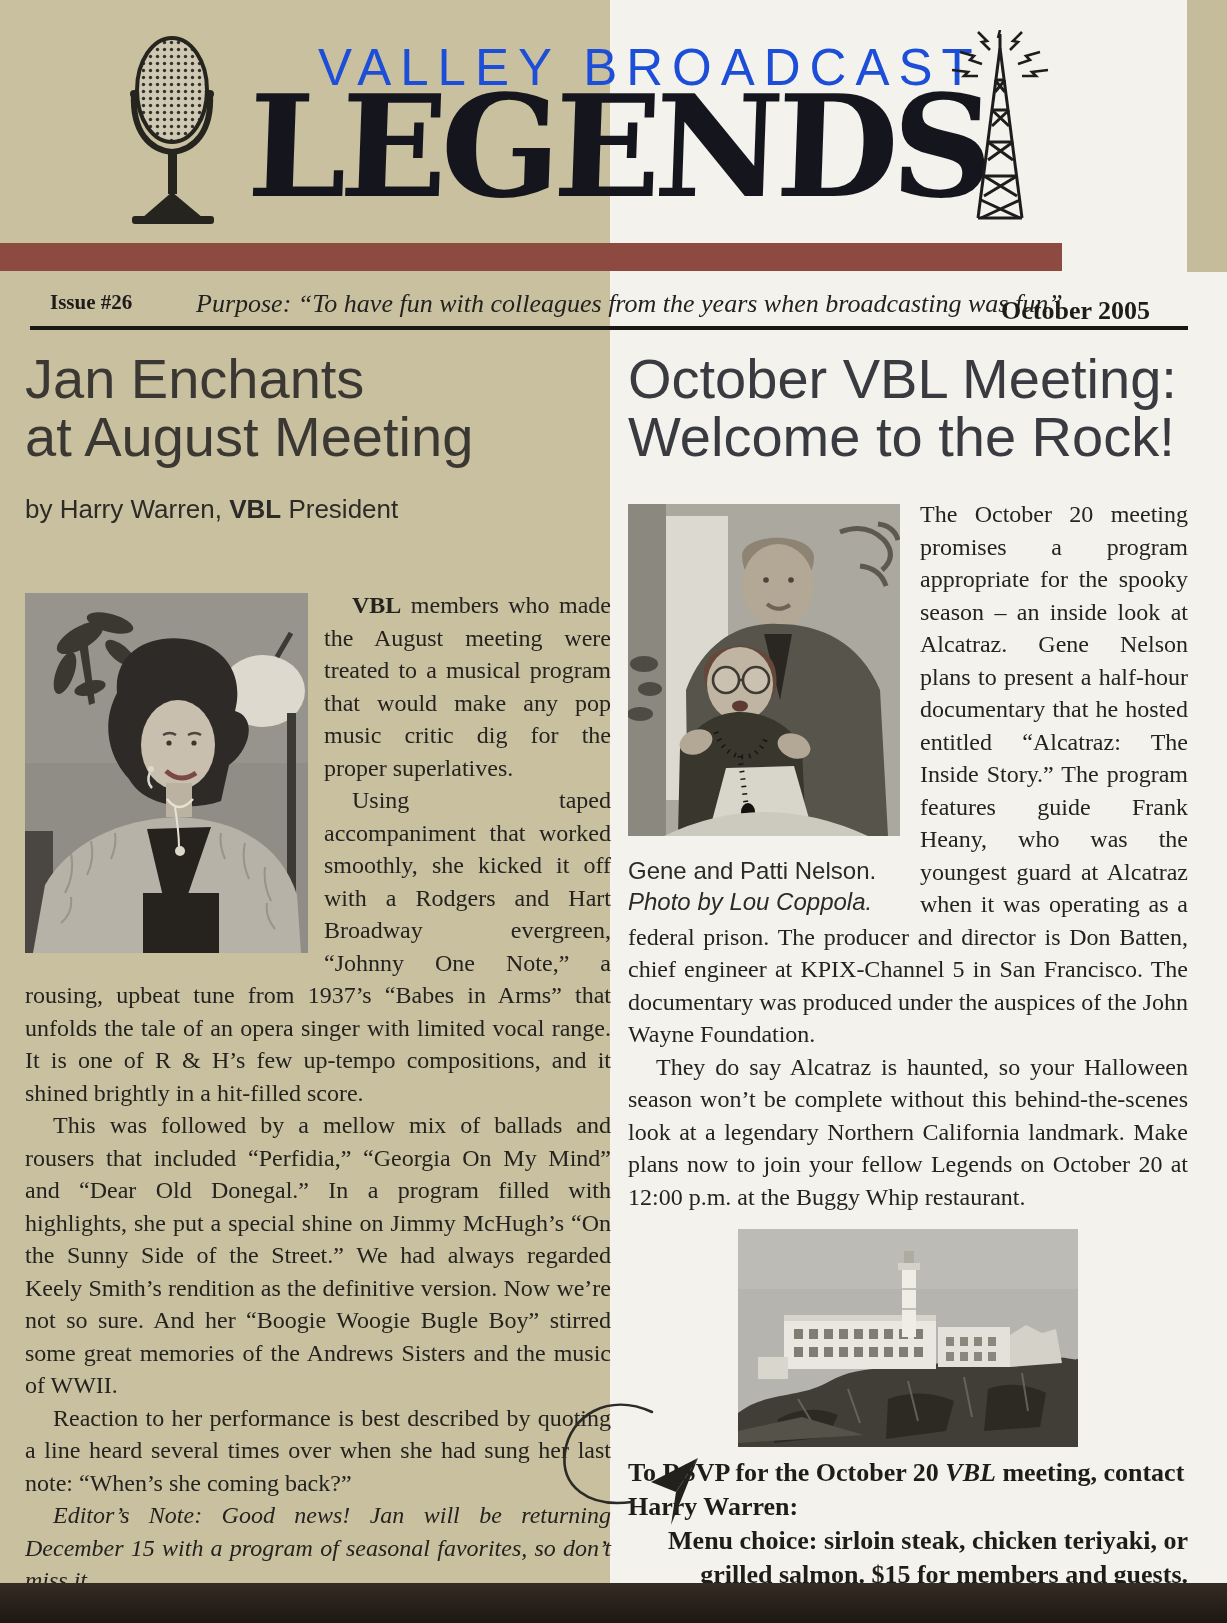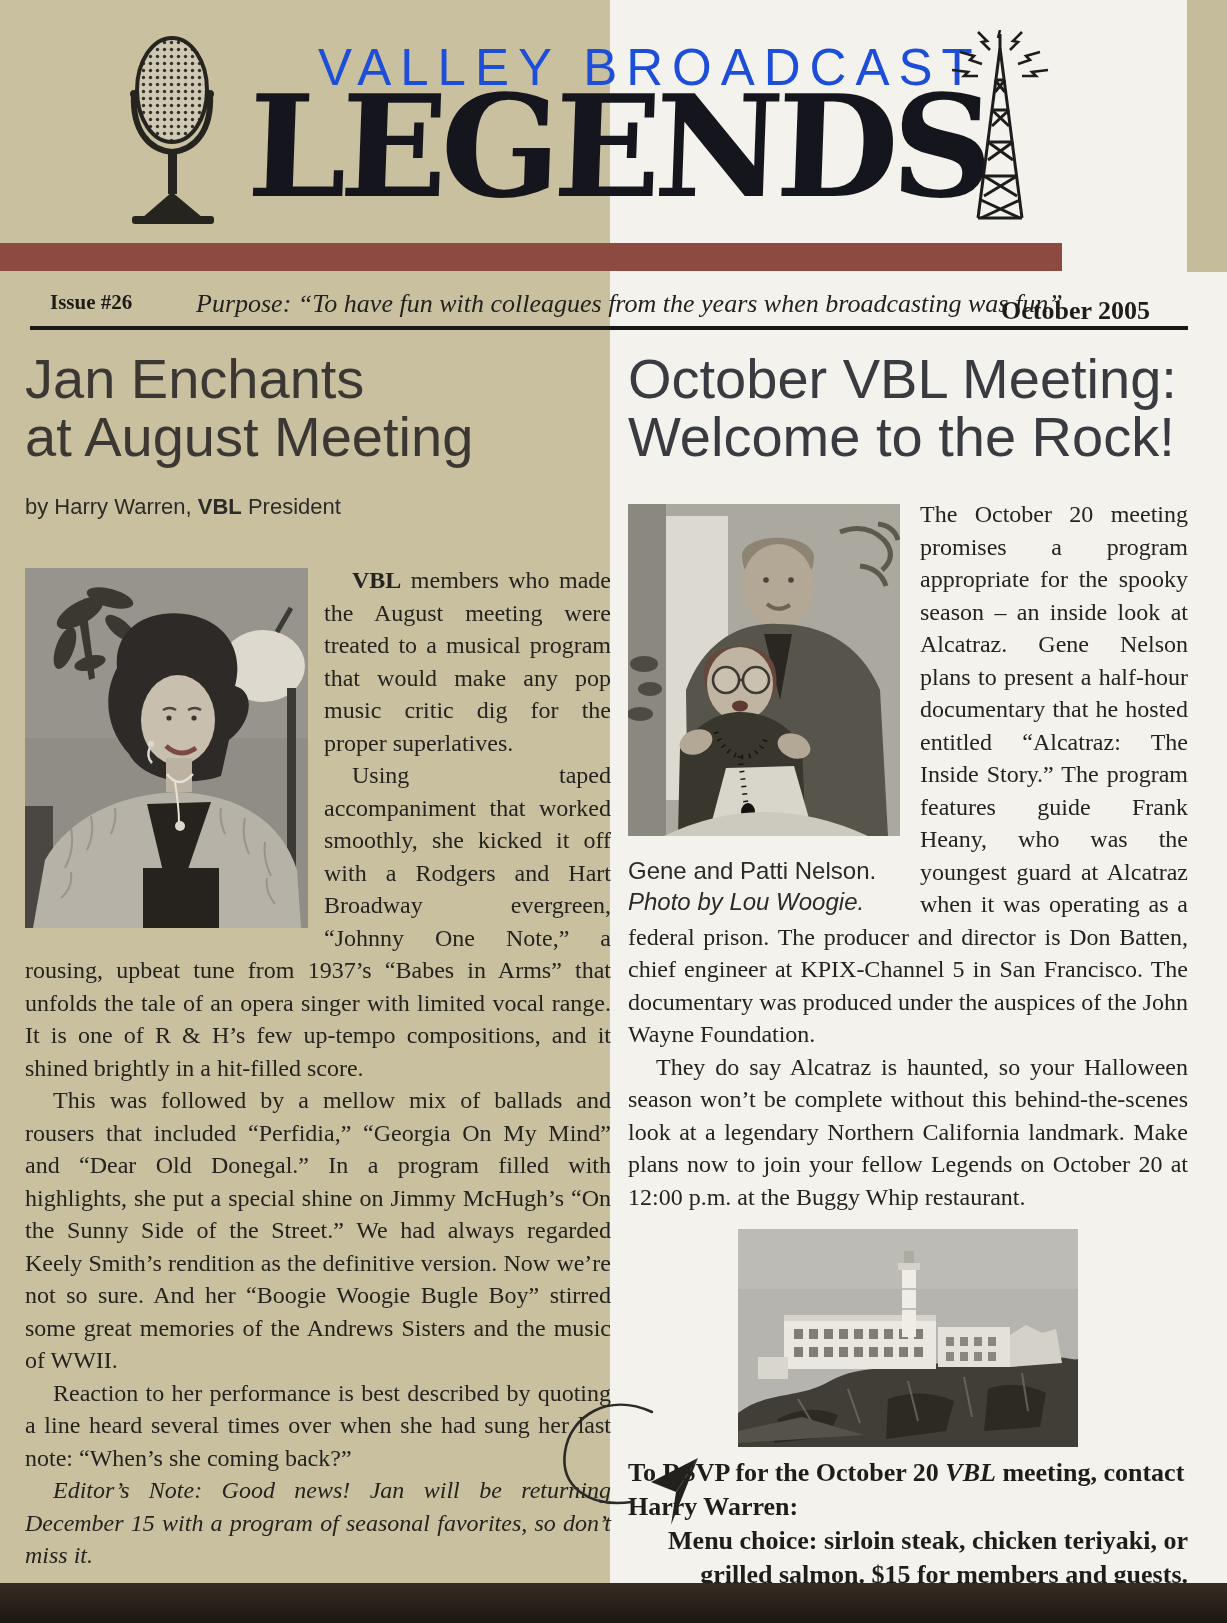--- a/index.html
+++ b/index.html
@@ -51,22 +51,22 @@
   .article{position:absolute;top:350px;}
   .article-left{left:25px;width:586px;}
   .article-right{left:628px;width:560px;}
   h1{
     font-family:"Liberation Sans", sans-serif;font-weight:400;
     font-size:56px;line-height:58px;color:#3b3833;margin:0;
   }
   .article-left h1{margin-bottom:28px;}
   .article-right h1{color:#393b41;margin-bottom:32px;}
   .byline{
-    font-family:"Liberation Sans", sans-serif;font-size:22px;color:#2d2b27;
-    margin:0 0 44px 0;
+    font-family:"Liberation Sans", sans-serif;font-size:26px;color:#2d2b27;
+    margin:0 0 64px 0;
   }
   .byline .b{font-weight:bold;}
   .bodytext{
     font-size:24px;line-height:32.5px;color:#25231f;text-align:justify;
   }
   .bodytext p{margin:0;text-indent:28px;}
   .bodytext p.noindent{text-indent:0;}
   .b{font-weight:bold;}
   .i{font-style:italic;}
   .bi{font-weight:bold;font-style:italic;}
@@ -261,21 +261,21 @@
           <path d="M 88,228 C 98,258 128,262 138,234" stroke="#17150f" stroke-width="5" stroke-dasharray="1.5,6" fill="none"></path>
           <path d="M 112,252 L 118,300" stroke="#17150f" stroke-width="5" stroke-dasharray="1.5,6" fill="none"></path>
           <ellipse cx="120" cy="308" rx="7" ry="9" fill="#14120e"></ellipse>
 
           <ellipse cx="68" cy="238" rx="17" ry="12" transform="rotate(-22 68 238)" fill="#b3a896"></ellipse>
           <ellipse cx="166" cy="242" rx="17" ry="12" transform="rotate(22 166 242)" fill="#b3a896"></ellipse>
 
           <path d="M 36,332 Q 136,284 240,332 Z" fill="#ccc9bf"></path>
         </svg>
       </div>
-      <div class="caption"><span>Gene and Patti Nelson. </span><span class="i">Photo by Lou Woogie.</span></div>
+      <div class="caption"><span>Gene and Patti Nelson. </span><span class="i">Photo by Lou Coppola.</span></div>
     </div>
     <p class="noindent">The October 20 meeting promises a program appropriate for the spooky season – an inside look at Alcatraz. Gene Nelson plans to present a half-hour documentary that he hosted entitled “Alcatraz: The Inside Story.” The program features guide Frank Heany, who was the youngest guard at Alcatraz when it was operating as a federal prison. The producer and director is Don Batten, chief engineer at KPIX-Channel 5 in San Francisco. The documentary was produced under the auspices of the John Wayne Foundation.</p>
     <p>They do say Alcatraz is haunted, so your Halloween season won’t be complete without this behind-the-scenes look at a legendary Northern California landmark. Make plans now to join your fellow Legends on October 20 at 12:00 p.m. at the Buggy Whip restaurant.</p>
 
     <div class="alcatraz-wrap">
       <svg width="340" height="218" viewBox="0 0 340 218">
         <rect width="340" height="218" fill="#b5b4ae"></rect>
         <rect width="340" height="60" fill="#bcbbb5"></rect>
 
         <path d="M 0,218 L 0,184 C 28,162 62,170 92,152 C 124,134 162,142 202,134 C 242,128 282,138 312,130 C 326,126 334,132 340,130 L 340,218 Z" fill="#413e37"></path>

